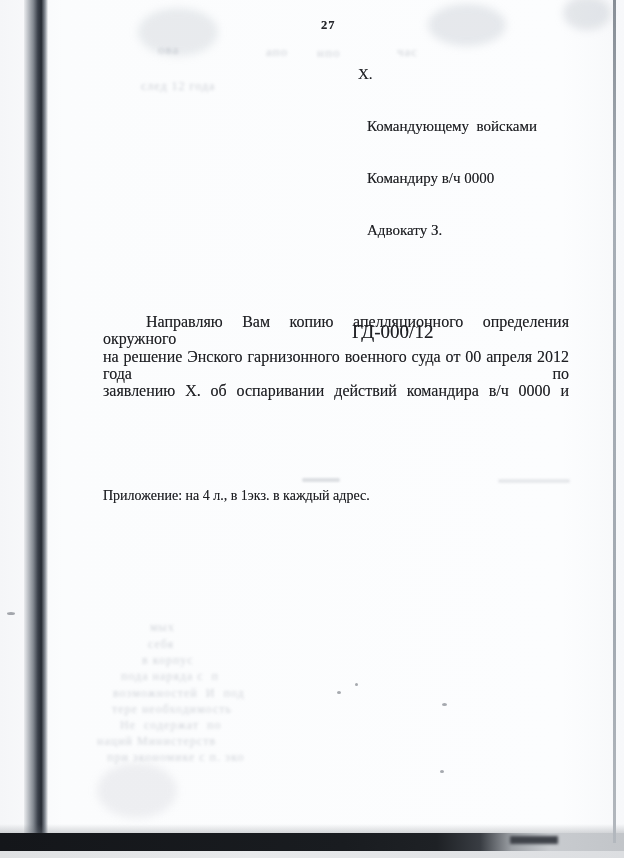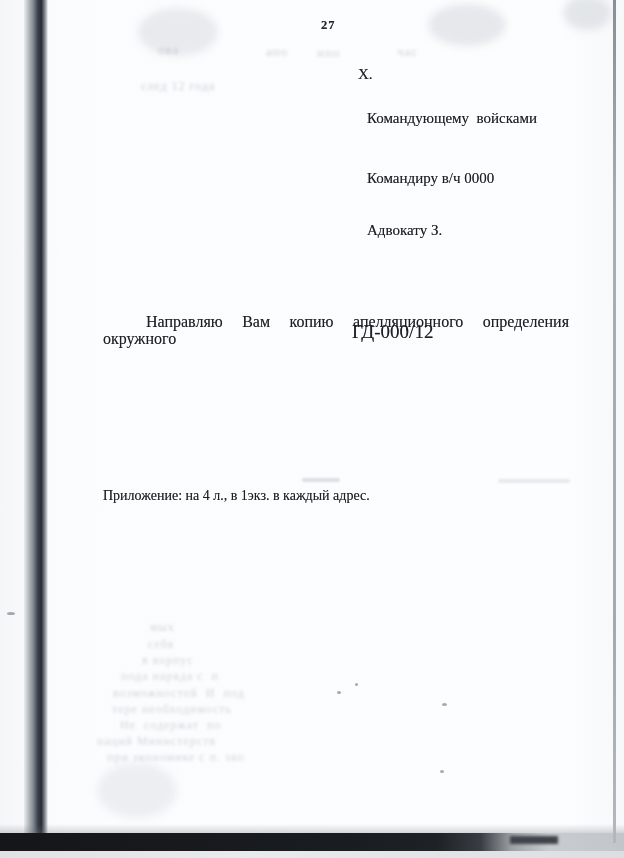--- a/index.html
+++ b/index.html
@@ -9,21 +9,21 @@
     font-family:"Liberation Serif","DejaVu Serif",serif;
   }
   .txt{
     position:absolute;color:#1f2024;
     text-shadow:0 0 .6px rgba(31,32,36,.55);
     white-space:pre;
   }
   .page-number{left:321px;top:18px;font-size:12.5px;font-weight:bold;letter-spacing:1px;color:#26272c;}
   .addr{font-size:15px;line-height:20px;}
   .addr1{left:358px;top:64px;}
-  .addr2{left:367px;top:108px;}
+  .addr2{left:367px;top:116px;}
   .addr3{left:367px;top:168px;}
   .addr4{left:367px;top:220px;}
   .refnum{left:352px;top:277px;font-size:19px;margin-top:44px;}
   .body-block{
     position:absolute;left:103px;top:313px;width:466px;
     font-size:16px;line-height:17.3px;color:#1f2024;
     text-shadow:0 0 .6px rgba(31,32,36,.5);
   }
   .body-block .p2{margin-top:3px;}
   .ln{text-align:justify;text-align-last:justify;}
@@ -118,18 +118,20 @@
   <span class="txt addr addr1">Х.</span>
   <span class="txt addr addr2">Командующему  войсками</span>
   <span class="txt addr addr3">Командиру в/ч 0000</span>
   <span class="txt addr addr4">Адвокату З.</span>
 
   <span class="txt refnum">ГД-000/12</span>
 
   <div class="body-block">
     <div>
       <div class="ln ind">Направляю Вам копию апелляционного определения окружного</div>
+      <div class="ln">на решение Энского гарнизонного военного суда от 00 апреля 2012 года по</div>
+      <div class="ln">заявлению Х. об оспаривании действий командира в/ч 0000 и</div>
     </div>
   </div>
 
   <span class="txt attachment">Приложение: на 4 л., в 1экз. в каждый адрес.</span>
 
 </div>
 
 </body></html>

